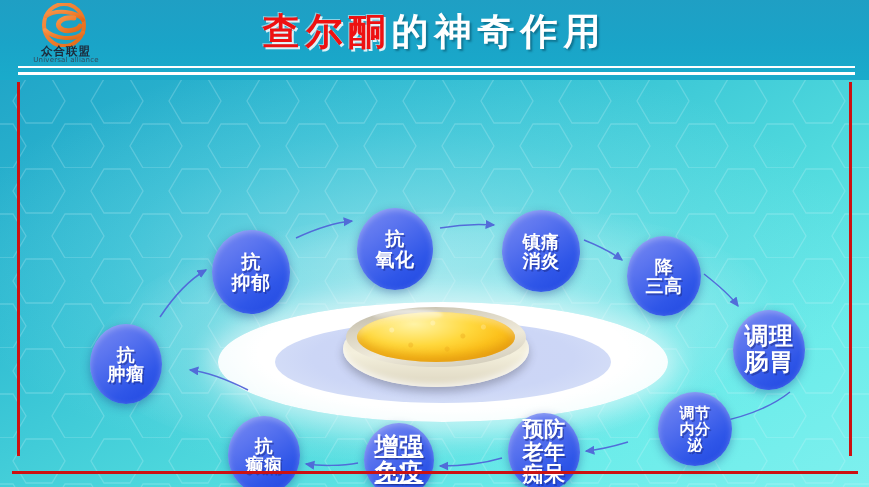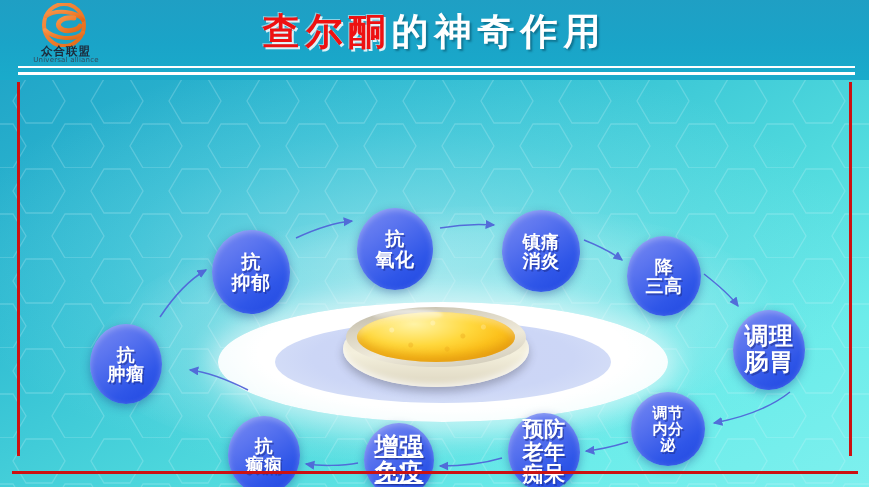--- a/index.html
+++ b/index.html
@@ -308,21 +308,21 @@
 消炎</span>
         </div>
         <div class="node" style="left: 627px; top: 158px; width: 74px; height: 80px;">
           <span class="lbl" style="font-size: 18px;">降
 三高</span>
         </div>
         <div class="node" style="left: 733px; top: 232px; width: 72px; height: 80px;">
           <span class="lbl" style="font-size: 24px;">调理
 肠胃</span>
         </div>
-        <div class="node" style="left: 631px; top: 314px; width: 74px; height: 74px;">
+        <div class="node" style="left: 658px; top: 314px; width: 74px; height: 74px;">
           <span class="lbl" style="font-size: 15px;">调节
 内分
 泌</span>
         </div>
         <div class="node" style="left: 508px; top: 335px; width: 72px; height: 78px;">
           <span class="lbl" style="font-size: 21px;">预防
 老年
 痴呆</span>
         </div>
         <div class="node" style="left: 364px; top: 345px; width: 70px; height: 74px;">

